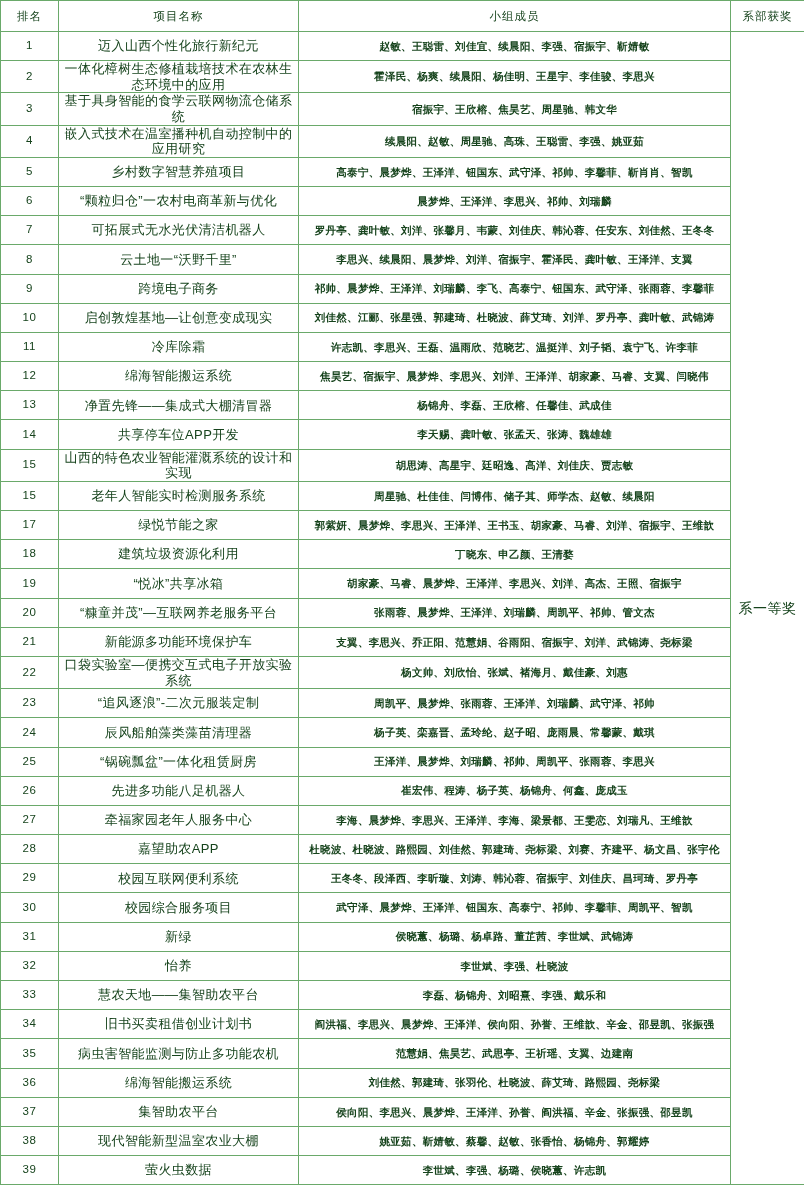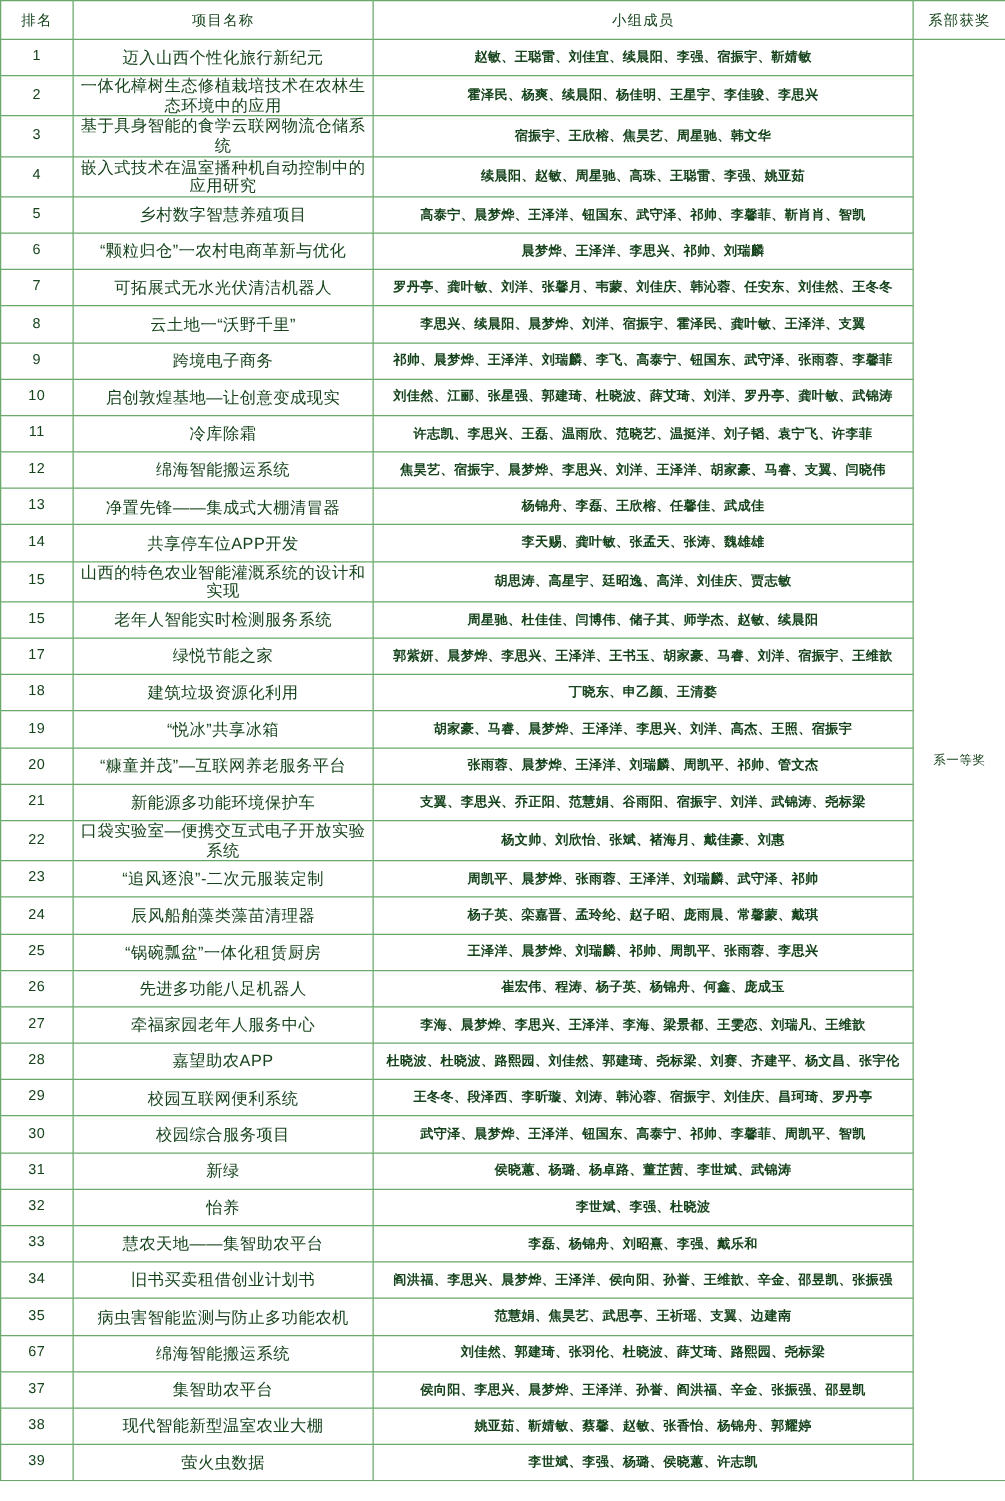--- a/index.html
+++ b/index.html
@@ -56,21 +56,21 @@
   }
   td.members {
     font-size: 10.5px;
     letter-spacing: 0.3px;
     padding: 0 4px;
     white-space: nowrap;
     overflow: hidden;
     font-weight: bold;
   }
   td.award {
-    font-size: 10px;
+    font-size: 14px;
     letter-spacing: 0.5px;
     line-height: 1.3;
   }
 </style>
 </head>
 <body>
 
 <div id="sheet">
   <table class="grid">
     <colgroup>
@@ -258,21 +258,21 @@
           <td class="rank">34</td>
           <td class="name">旧书买卖租借创业计划书</td>
           <td class="members">阎洪福、李思兴、晨梦烨、王泽洋、侯向阳、孙誉、王维歆、辛金、邵昱凯、张振强</td>
         </tr>
         <tr>
           <td class="rank">35</td>
           <td class="name">病虫害智能监测与防止多功能农机</td>
           <td class="members">范慧娟、焦昊艺、武思亭、王祈瑶、支翼、边建南</td>
         </tr>
         <tr>
-          <td class="rank">67</td>
+          <td class="rank">36</td>
           <td class="name">绵海智能搬运系统</td>
           <td class="members">刘佳然、郭建琦、张羽伦、杜晓波、薛艾琦、路熙园、尧标梁</td>
         </tr>
         <tr>
           <td class="rank">37</td>
           <td class="name">集智助农平台</td>
           <td class="members">侯向阳、李思兴、晨梦烨、王泽洋、孙誉、阎洪福、辛金、张振强、邵昱凯</td>
         </tr>
         <tr>
           <td class="rank">38</td>

